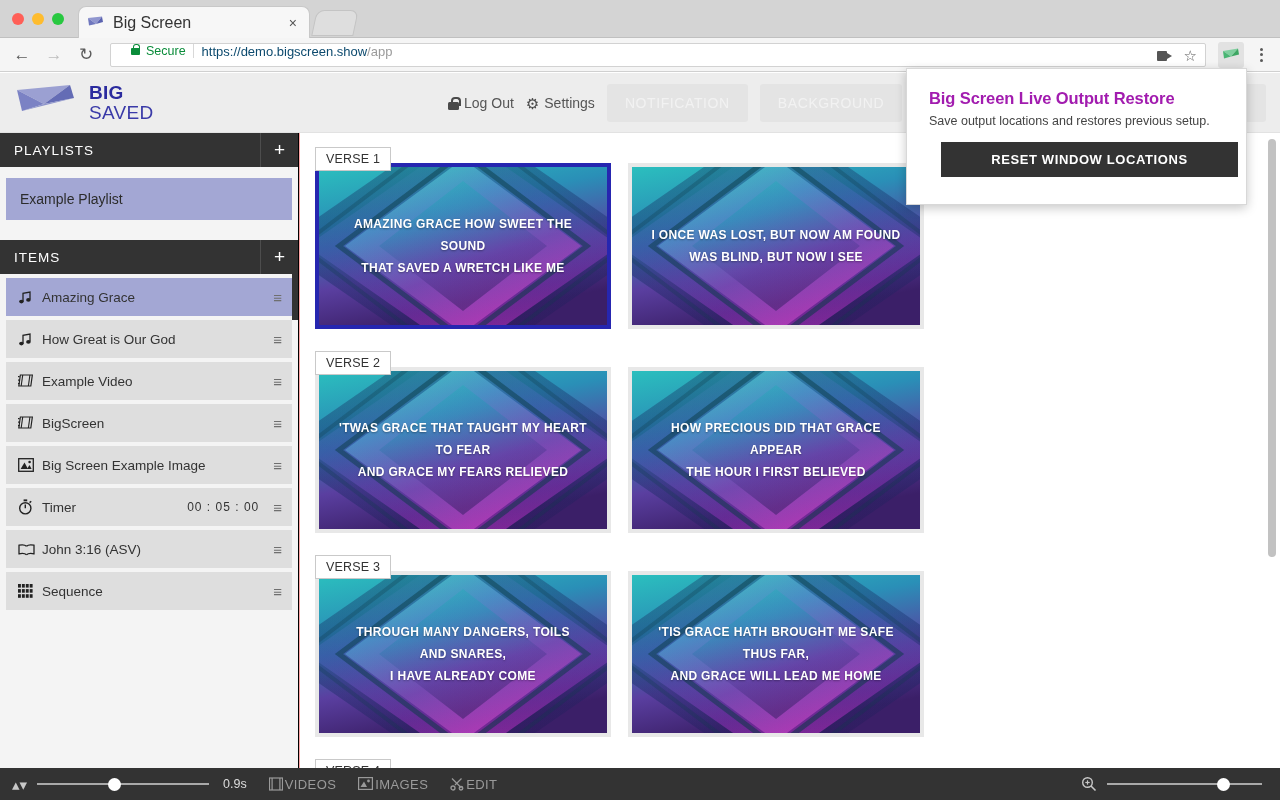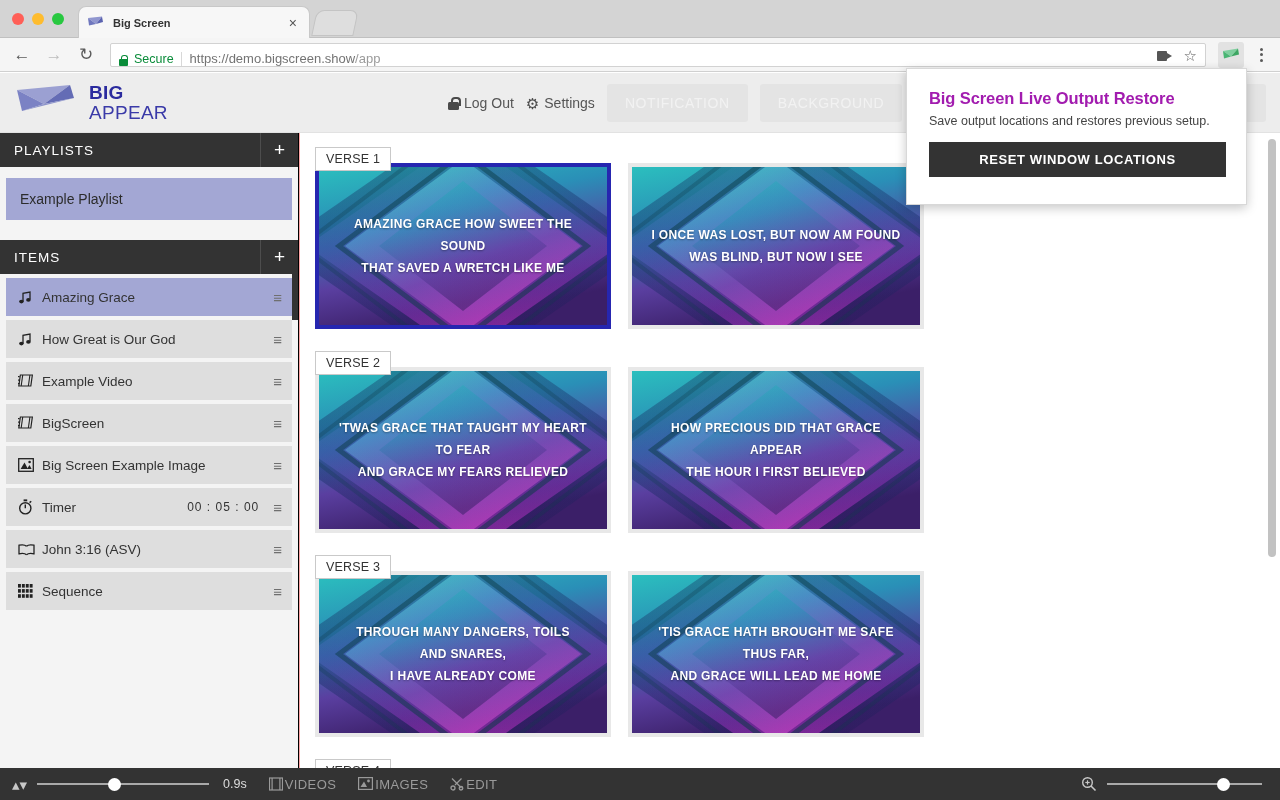--- a/index.html
+++ b/index.html
@@ -20,49 +20,49 @@
   .tl { width:12px; height:12px; border-radius:50%; }
   .tl.red{background:#ff5f57;} .tl.yellow{background:#febc2e;} .tl.green{background:#28c840;}
 
   .tab {
     position:absolute; left:78px; top:6px; width:232px; height:32px;
     background:#f7f7f7; border-top-left-radius:8px; border-top-right-radius:8px;
     border:1px solid #c8c8c8; border-bottom:none;
     display:flex; align-items:center; padding:0 8px;
   }
   .tab-favicon { width:18px; height:14px; margin-right:8px; flex:0 0 auto; position:relative; }
-  .tab-title { font-size:11px; color:#333; flex:1 1 auto; white-space:nowrap; overflow:hidden;font-weight:bold; }
+  .tab-title { font-size:16px; color:#333; flex:1 1 auto; white-space:nowrap; overflow:hidden; }
   .tab-close { font-size:14px; color:#555; line-height:1; padding:2px 4px; cursor:pointer; }
   .tab-ghost {
     position:absolute; left:314px; top:10px; width:42px; height:26px;
     background:#dedede; border:1px solid #c4c4c4;
     border-top-left-radius:8px; border-top-right-radius:8px;
     transform:skewX(-12deg);
   }
 
   .toolbar {
     height:34px; background:#f5f5f5; border-bottom:1px solid #d0d0d0;
     display:flex; align-items:center; padding:0 10px; gap:8px; position:relative;
   }
   .nav-btn { width:24px; height:24px; display:flex; align-items:center; justify-content:center;
              color:#5a5a5a; font-size:17px; cursor:pointer; }
   .nav-btn.disabled { color:#bdbdbd; }
   .omnibox {
     flex:1 1 auto; height:24px; background:#fff; border:1px solid #d2d2d2; border-radius:2px;
-    display:flex; align-items:flex-end; padding:0 8px; margin-left:4px; margin-right:4px;
+    display:flex; align-items:flex-start; padding:0 20px; margin-left:4px; margin-right:4px;
     font-size:13px; position:relative;
   }
   .lock { width:9px; height:11px; margin-right:6px; position:relative; flex:0 0 auto; }
   .lock:before { content:""; position:absolute; left:0; bottom:0; width:9px; height:7px;
                  background:#0a8c3a; border-radius:1px; }
   .lock:after { content:""; position:absolute; left:2px; top:0; width:5px; height:6px;
                 border:1.6px solid #0a8c3a; border-bottom:none; border-radius:3px 3px 0 0; }
   .secure-txt { color:#0a8c3a; font-size:12.5px; margin-right:7px; }
   .omni-sep { width:1px; height:14px; background:#d8d8d8; margin-right:8px; }
-  .url-main { color:#737373; }
+  .url-main { color:#0c4a6e; }
   .url-dim { color:#9b9b9b; }
   .omni-icons { position:absolute; right:8px; top:0; height:24px; display:flex; align-items:center; gap:12px; }
   .cam-icon { width:15px; height:10px; position:relative; }
   .cam-icon:before { content:""; position:absolute; left:0; top:0; width:10px; height:10px;
                      background:#555; border-radius:1px; }
   .cam-icon:after { content:""; position:absolute; left:10px; top:2px;
                     border-left:5px solid #555; border-top:3px solid transparent;
                     border-bottom:3px solid transparent; }
   .star-icon { font-size:15px; color:#5d5d5d; line-height:1; }
   .ext-icon {
@@ -78,20 +78,21 @@
     background:#fff; border:1px solid #d8d8d8;
     box-shadow:0 3px 10px rgba(0,0,0,0.22); z-index:60; padding:20px 22px 0 22px;
   }
   .popup-title { font-size:16.5px; font-weight:bold; color:#a21caf; letter-spacing:-0.1px; }
   .popup-sub { font-size:12.5px; color:#444; margin-top:6px; }
   .popup-btn {
     margin-top:14px; width:297px; height:35px; background:#333;
     color:#fff; font-size:13px; font-weight:bold; letter-spacing:0.6px;
     display:flex; align-items:center; justify-content:center; cursor:pointer; border:none;
     font-family:"Liberation Sans", sans-serif;
+    margin-left:12px;
   }
 
   
   .app { position:absolute; left:0; top:73px; width:1280px; height:727px; background:#fca5a5; }
 
   .app-header {
     height:60px; background:#ededed; display:flex; align-items:center;
     padding:0 14px; position:relative; border-bottom:1px solid #e2e2e2;
   }
   .logo { display:flex; align-items:center; gap:9px; }
@@ -247,21 +248,21 @@
         <span class="logo-mark">
           <svg width="66" height="38" viewBox="0 0 66 38">
             <polygon points="3,6 56,1 30,20" fill="#9ba0d2"></polygon>
             <polygon points="3,6 30,20 8,27" fill="#7b82c4"></polygon>
             <polygon points="56,1 30,20 60,14" fill="#646cb5"></polygon>
             <polygon points="8,27 30,20 60,14" fill="#8d94cb"></polygon>
           </svg>
         </span>
         <span class="logo-text">
           <div class="logo-big">BIG</div>
-          <div class="logo-screen">APPEAR</div>
+          <div class="logo-screen">SAVED</div>
         </span>
       </div>
 
       <div class="header-nav">
         <div class="hnav-link">
           <span class="lock2"></span>
           <span>Log Out</span>
         </div>
         <div class="hnav-link">
           <span class="gear">⚙</span>

